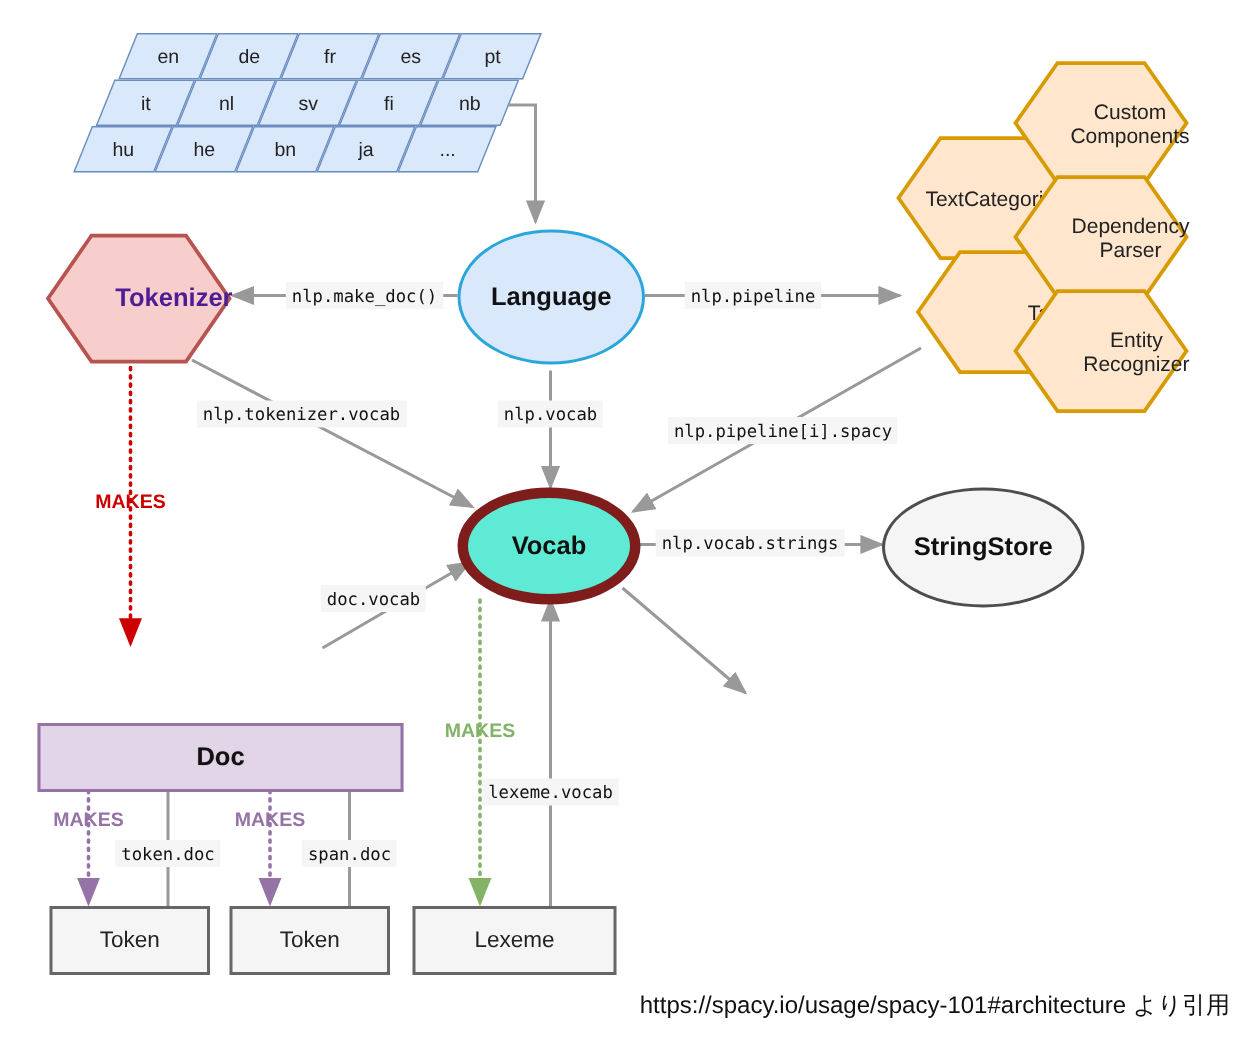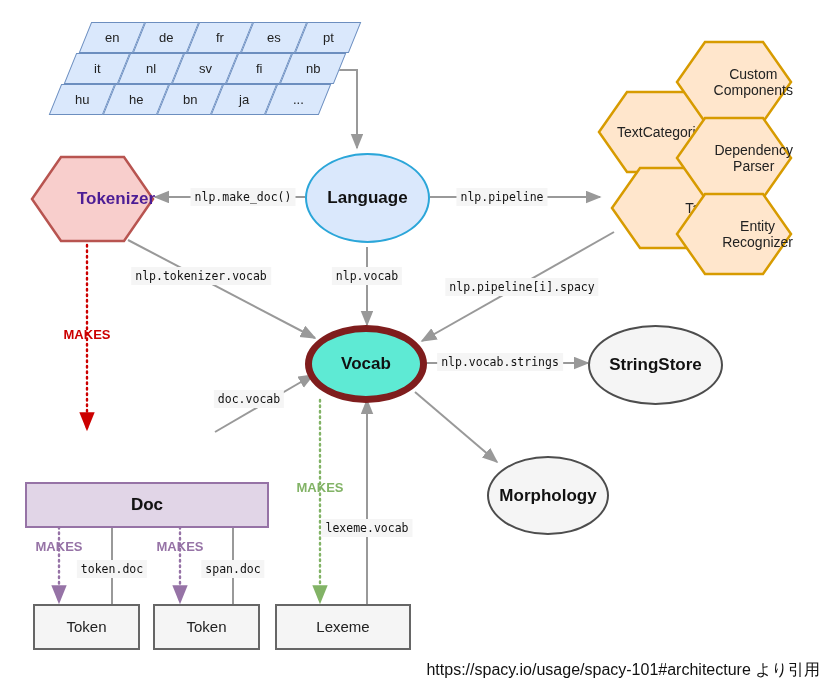--- a/index.html
+++ b/index.html
@@ -233,23 +233,20 @@
   </div>
 
   <div class="node ell ell-vocab" style="left:305px;top:325px;width:122px;height:78px;">
     <span>Vocab</span>
   </div>
 
   <div class="node ell ell-gray" style="left:588px;top:325px;width:135px;height:80px;">
     <span>StringStore</span>
   </div>
 
-  <div class="node ell ell-gray" style="left:487px;top:456px;width:122px;height:79px;">
-    <span>Morphology</span>
-  </div>
 
   <div class="node rectnode" style="left:25px;top:456px;width:244px;height:46px;margin-top:26px;">
     <span>Doc</span>
   </div>
 
   <div class="node plainbox" style="left:33px;top:604px;width:107px;height:46px;">
     <span>Token</span>
   </div>
   <div class="node plainbox" style="left:153px;top:604px;width:107px;height:46px;">
     <span>Token</span>

